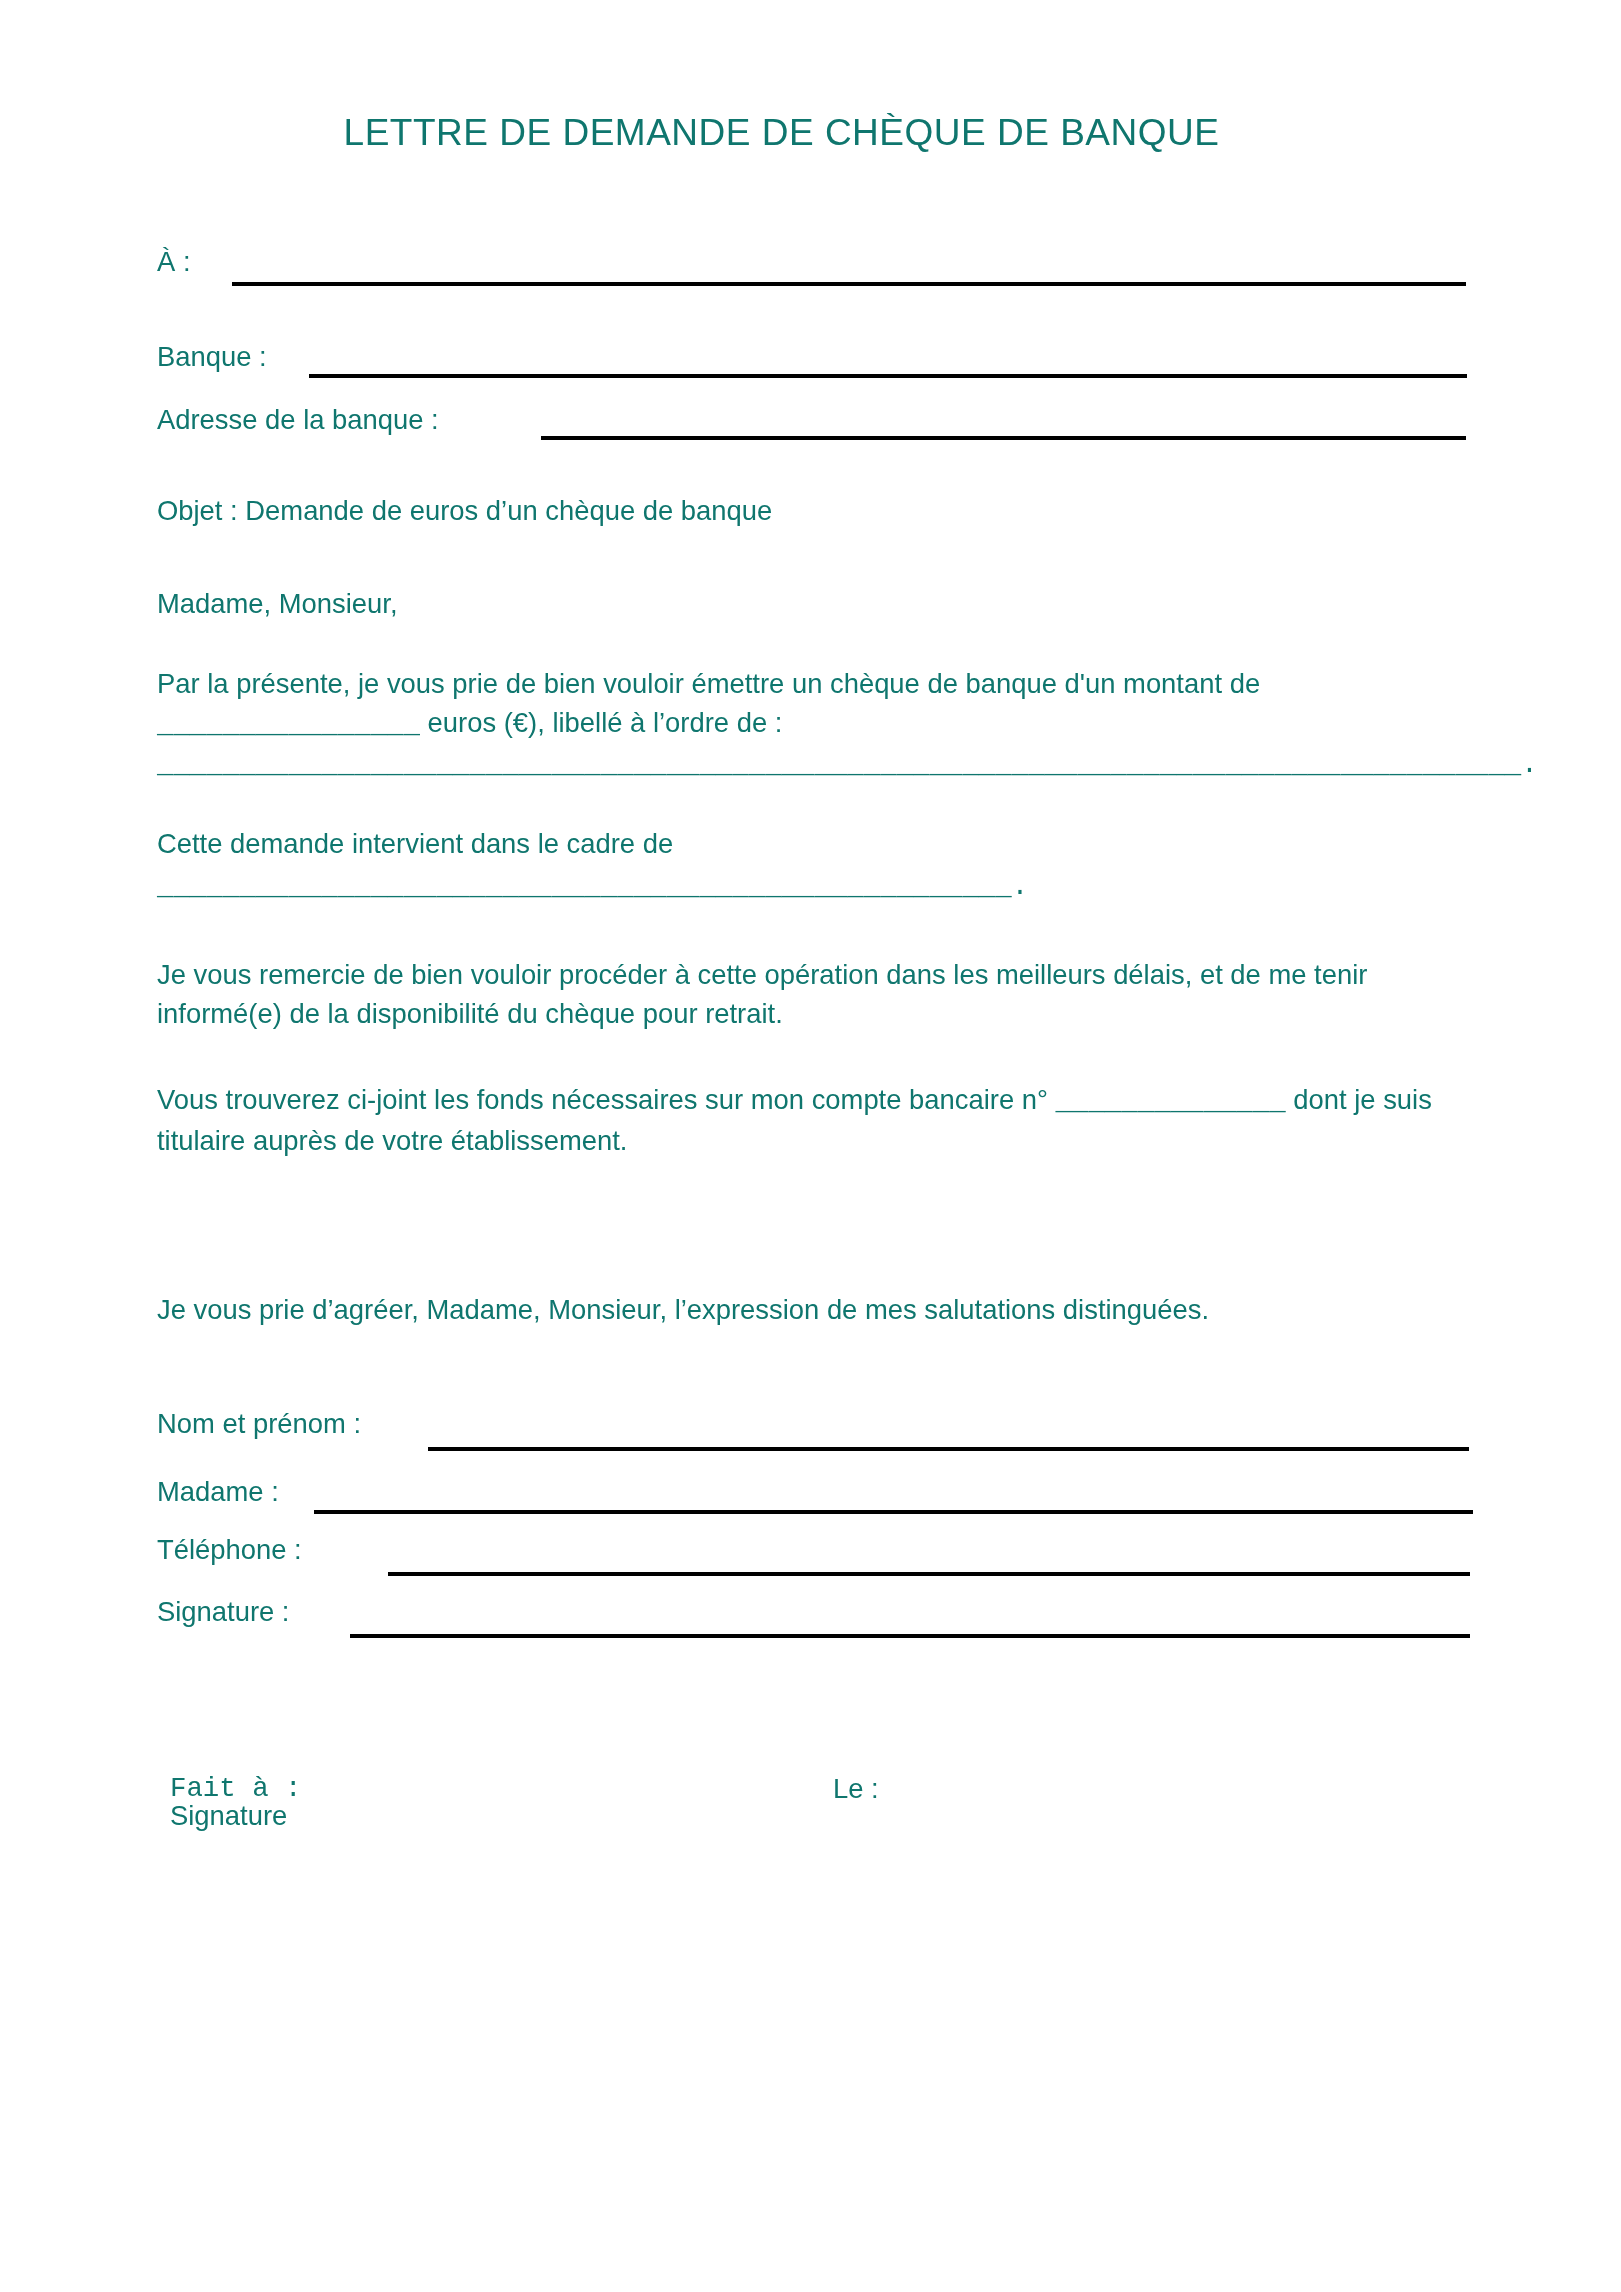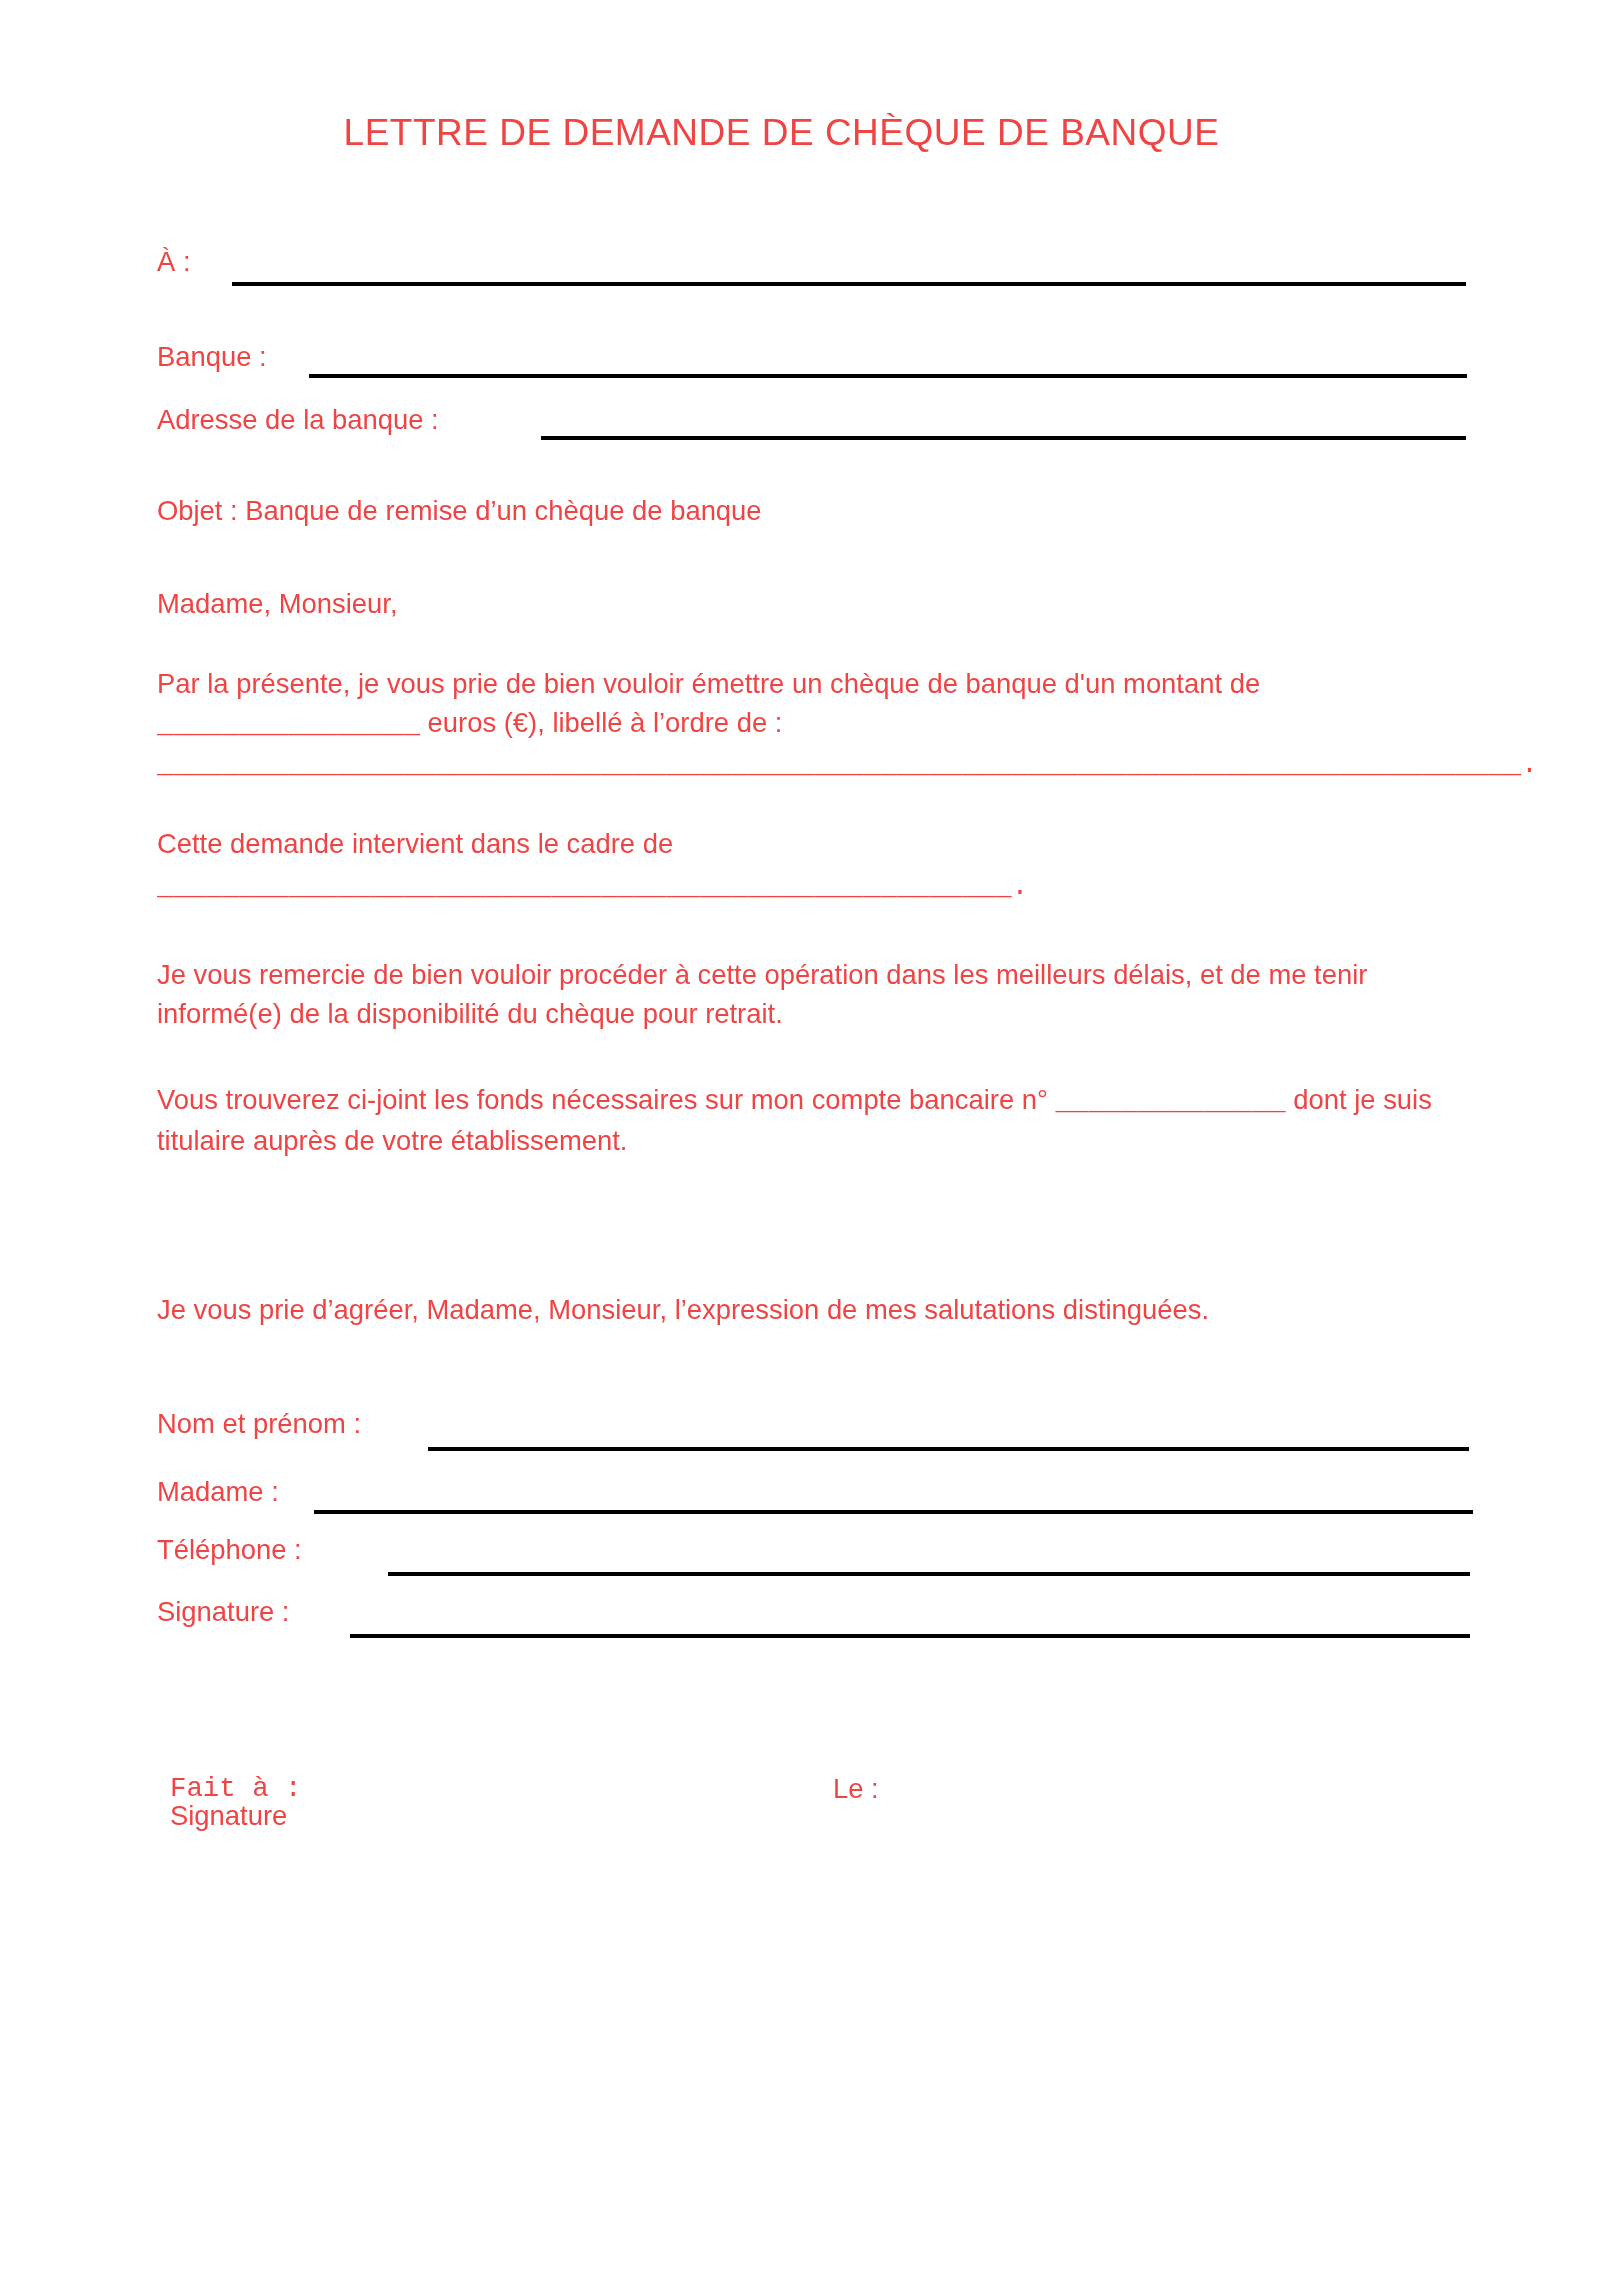--- a/index.html
+++ b/index.html
@@ -10,21 +10,21 @@
   }
   .page {
     position: relative;
     width: 1563px;
     height: 2293px;
     background: #ffffff;
     overflow: hidden;
     font-family: "Liberation Sans", "DejaVu Sans", sans-serif;
     font-size: 27.4px;
     line-height: 39px;
-    color: #ef4444;
+    color: #0f766e;
   }
   .title {
     position: absolute;
     left: 0;
     top: 110px;
     width: 100%;
     text-align: center;
     font-size: 37px;
     line-height: 45px;
     letter-spacing: 0.5px;
@@ -53,21 +53,21 @@
 
   <div class="txt" style="left:157px; top:242px;">À :</div>
   <div class="rule" style="left:232px; top:282px; width:1234px;"></div>
 
   <div class="txt" style="left:157px; top:337px;">Banque :</div>
   <div class="rule" style="left:309px; top:374px; width:1158px;"></div>
 
   <div class="txt" style="left:157px; top:400px;">Adresse de la banque :</div>
   <div class="rule" style="left:541px; top:436px; width:925px;"></div>
 
-  <div class="txt" style="left:157px; top:491px;">Objet : Banque de remise d’un chèque de banque</div>
+  <div class="txt" style="left:157px; top:491px;">Objet : Demande de euros d’un chèque de banque</div>
   <div class="txt" style="left:157px; top:584px;">Madame, Monsieur,</div>
 
   <div class="txt" style="left:157px; top:664px;">
     <span>Par la présente, je vous prie de bien vouloir émettre un chèque de banque d'un montant de</span><br>
     <span class="blank">________________</span><span> euros (€), libellé à l’ordre de :</span>
   </div>
 
   <div class="txt blank" style="left:157px; top:745px;">___________________________________________________________________________________.</div>
 
   <div class="txt" style="left:157px; top:824px;">Cette demande intervient dans le cadre de</div>

